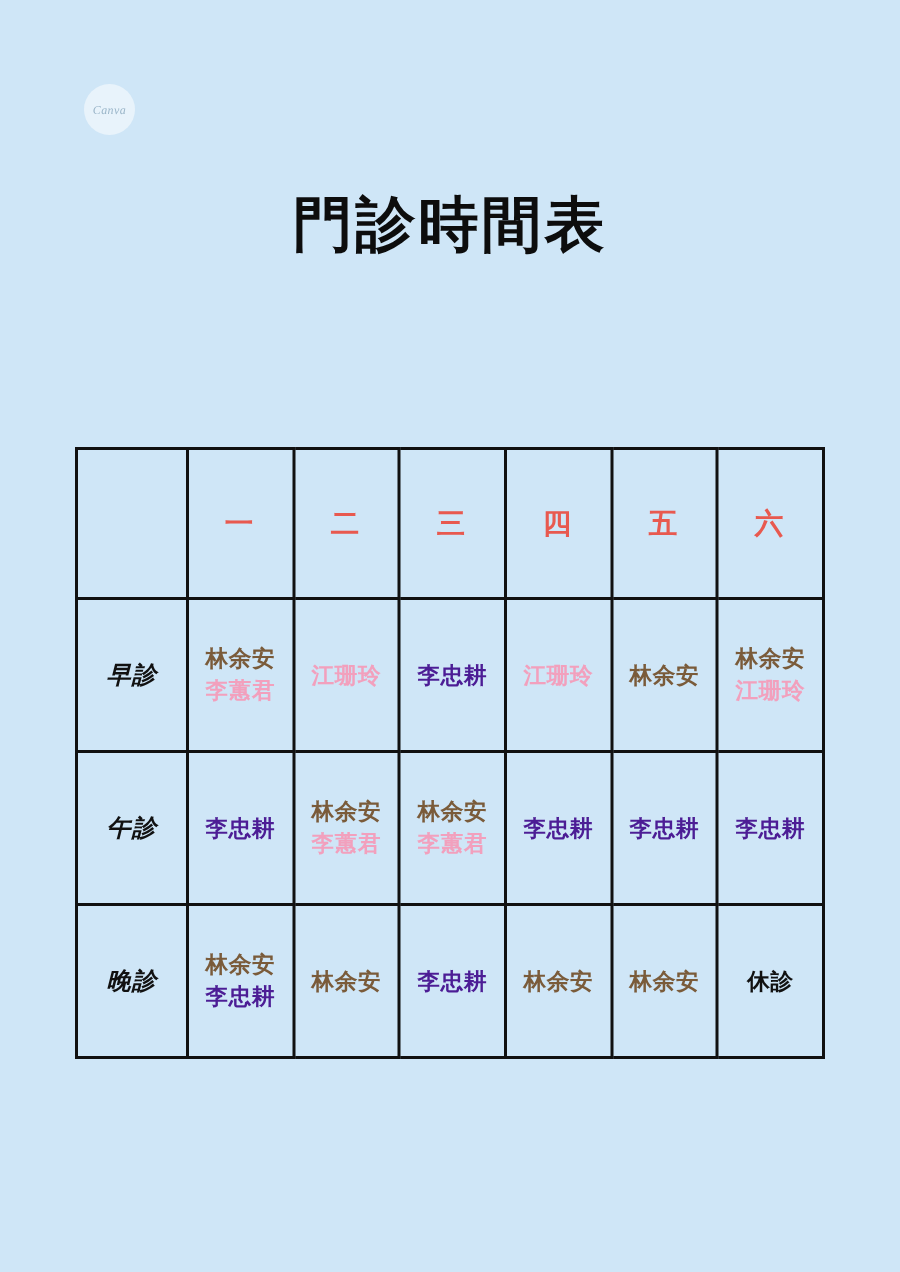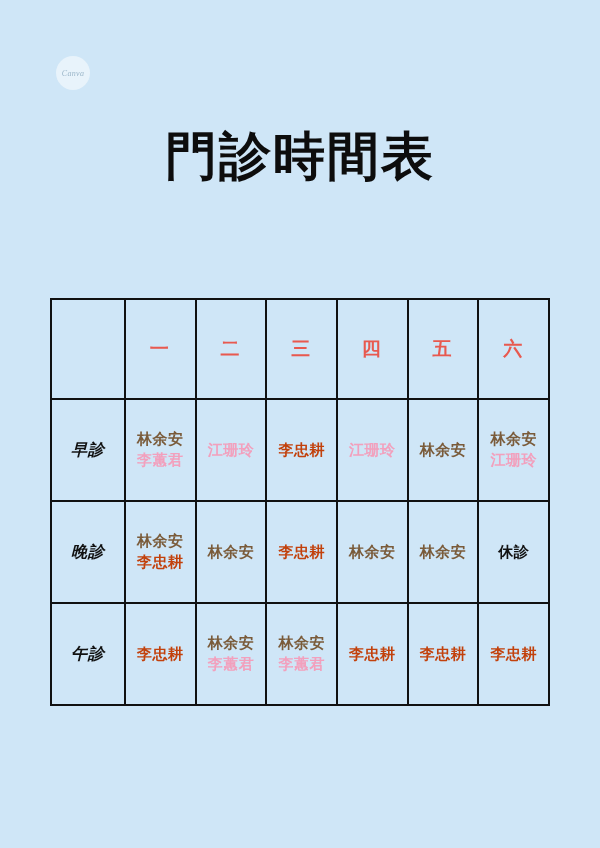--- a/index.html
+++ b/index.html
@@ -32,21 +32,21 @@
     font-size: 8px;
     color: #9bb6c9;
     letter-spacing: 0.3px;
   }
   .page-title {
     position: absolute;
     top: 122px;
     left: 0;
     width: 600px;
     text-align: center;
-    font-size: 52px;
+    font-size: 40px;
     font-weight: bold;
     letter-spacing: 2px;
     color: #0d0d0d;
     font-family: "DejaVu Sans", "Liberation Sans", sans-serif;
   }
   table.schedule {
     position: absolute;
     left: 50px;
     top: 298px;
     width: 500px;
@@ -93,21 +93,21 @@
   }
   .name {
     font-size: 15px;
     font-weight: bold;
     letter-spacing: 0.5px;
     font-family: "DejaVu Sans", "Liberation Sans", sans-serif;
     white-space: nowrap;
   }
   .n-brown { color: #7a5b3a; }
   .n-pink  { color: #f2a0bd; }
-  .n-blue  { color: #c2410c; }
+  .n-blue  { color: #4c1d95; }
   .n-dark  { color: #111111; }
 </style>
 </head>
 <body>
 
 <div class="logo">
   <span class="logo-text">Canva</span>
 </div>
 
 <div class="page-title">門診時間表</div>
@@ -154,20 +154,56 @@
       </td>
       <td>
         <div class="cell-stack">
           <span class="name n-brown">林余安</span>
           <span class="name n-pink">江珊玲</span>
         </div>
       </td>
     </tr>
 
     <tr class="body-row">
+      <td class="col-head"><span class="rowlabel">午診</span></td>
+      <td>
+        <div class="cell-stack">
+          <span class="name n-blue">李忠耕</span>
+        </div>
+      </td>
+      <td>
+        <div class="cell-stack">
+          <span class="name n-brown">林余安</span>
+          <span class="name n-pink">李蕙君</span>
+        </div>
+      </td>
+      <td>
+        <div class="cell-stack">
+          <span class="name n-brown">林余安</span>
+          <span class="name n-pink">李蕙君</span>
+        </div>
+      </td>
+      <td>
+        <div class="cell-stack">
+          <span class="name n-blue">李忠耕</span>
+        </div>
+      </td>
+      <td>
+        <div class="cell-stack">
+          <span class="name n-blue">李忠耕</span>
+        </div>
+      </td>
+      <td>
+        <div class="cell-stack">
+          <span class="name n-blue">李忠耕</span>
+        </div>
+      </td>
+    </tr>
+
+    <tr class="body-row">
       <td class="col-head"><span class="rowlabel">晚診</span></td>
       <td>
         <div class="cell-stack">
           <span class="name n-brown">林余安</span>
           <span class="name n-blue">李忠耕</span>
         </div>
       </td>
       <td>
         <div class="cell-stack">
           <span class="name n-brown">林余安</span>
@@ -184,53 +220,17 @@
         </div>
       </td>
       <td>
         <div class="cell-stack">
           <span class="name n-brown">林余安</span>
         </div>
       </td>
       <td>
         <div class="cell-stack">
           <span class="name n-dark">休診</span>
-        </div>
-      </td>
-    </tr>
-
-    <tr class="body-row">
-      <td class="col-head"><span class="rowlabel">午診</span></td>
-      <td>
-        <div class="cell-stack">
-          <span class="name n-blue">李忠耕</span>
-        </div>
-      </td>
-      <td>
-        <div class="cell-stack">
-          <span class="name n-brown">林余安</span>
-          <span class="name n-pink">李蕙君</span>
-        </div>
-      </td>
-      <td>
-        <div class="cell-stack">
-          <span class="name n-brown">林余安</span>
-          <span class="name n-pink">李蕙君</span>
-        </div>
-      </td>
-      <td>
-        <div class="cell-stack">
-          <span class="name n-blue">李忠耕</span>
-        </div>
-      </td>
-      <td>
-        <div class="cell-stack">
-          <span class="name n-blue">李忠耕</span>
-        </div>
-      </td>
-      <td>
-        <div class="cell-stack">
-          <span class="name n-blue">李忠耕</span>
         </div>
       </td>
     </tr>
   </tbody>
 </table>
 
 </body></html>

